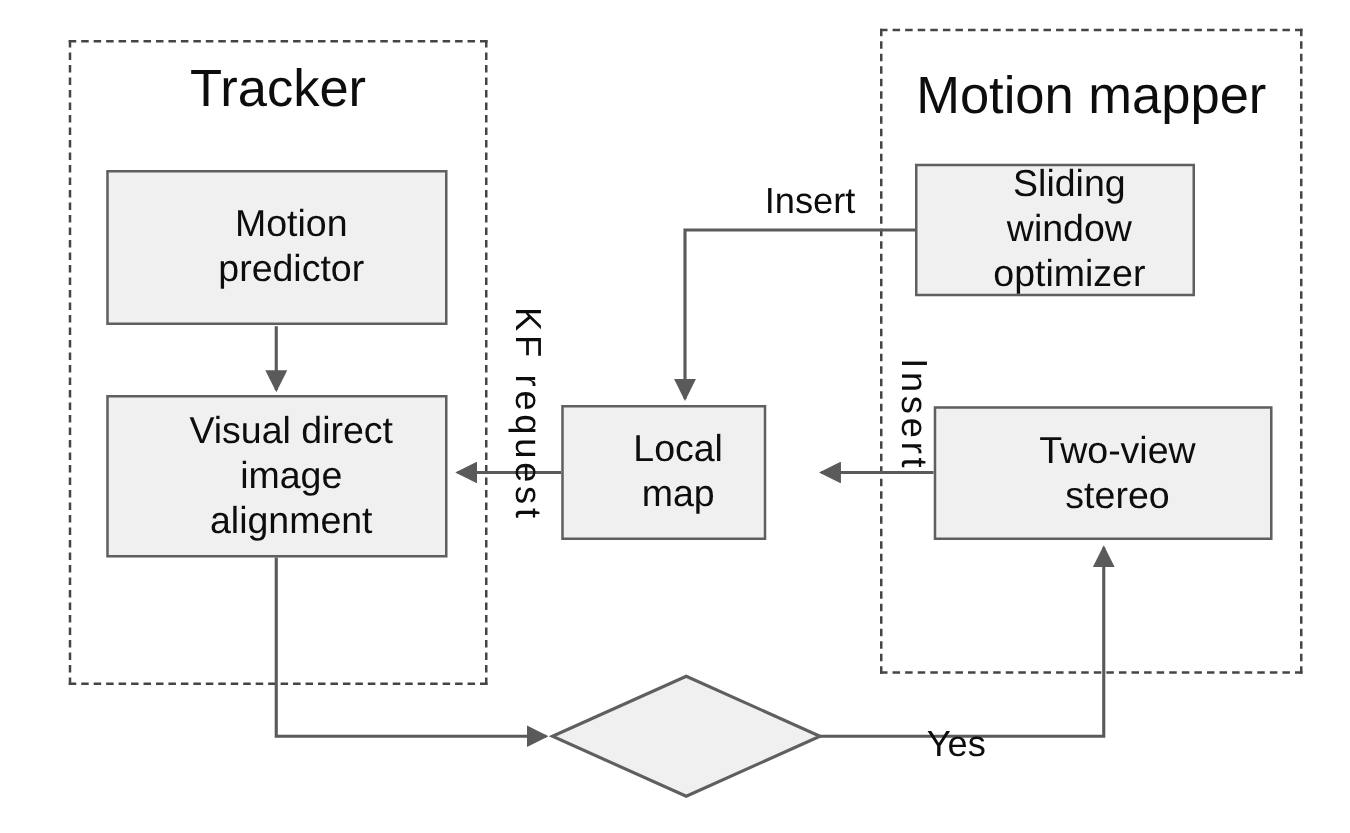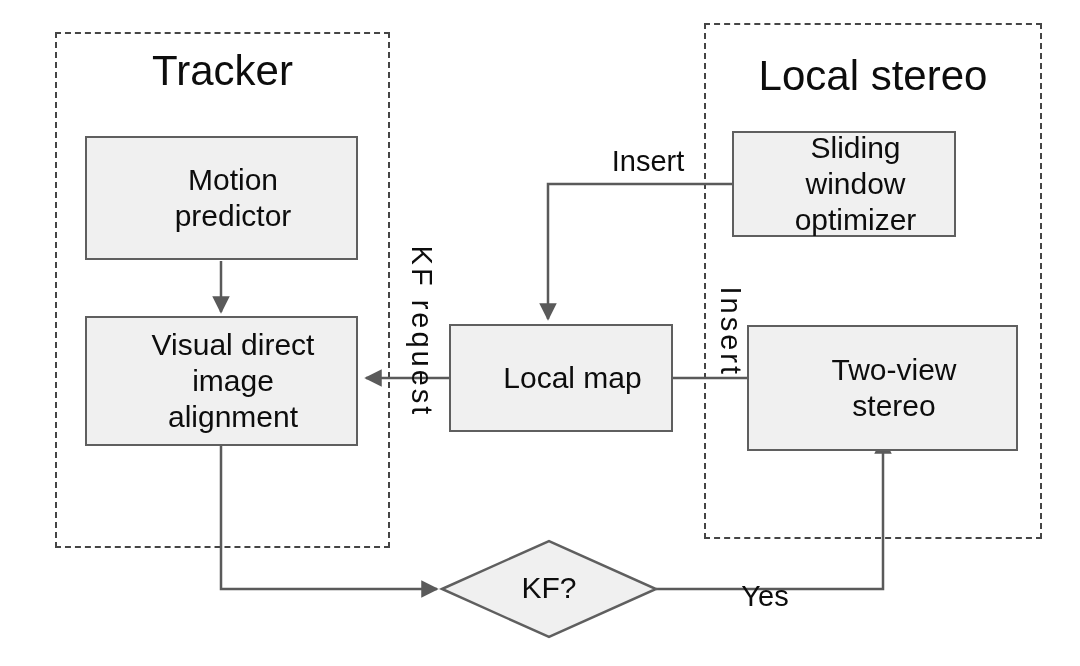--- a/index.html
+++ b/index.html
@@ -34,21 +34,21 @@
 </style>
 </head>
 <body>
 
 <div class="stage">
 
   <div class="group-box" style="left:27px;top:32px;width:335px;height:516px"></div>
   <div class="group-title" style="left:27px;top:48px;width:335px">Tracker</div>
 
   <div class="group-box" style="left:676px;top:23px;width:338px;height:516px"></div>
-  <div class="group-title" style="left:676px;top:53px;width:338px">Local stereo</div>
+  <div class="group-title" style="left:676px;top:53px;width:338px">Motion mapper</div>
 
   <svg class="overlay" width="1080" height="666" viewBox="0 0 1080 666">
     <defs>
       <marker id="arw" viewBox="0 0 10 10" refX="9" refY="5" markerWidth="7" markerHeight="7" orient="auto-start-reverse">
         <path d="M0,0 L10,5 L0,10 Z" fill="#5a5a5a"></path>
       </marker>
     </defs>
     <path class="edge" d="M193,261 L193,312" marker-end="url(#arw)"></path>
     <path class="edge" d="M421,378 L338,378" marker-end="url(#arw)"></path>
     <path class="edge" d="M719,378 L629,378" marker-end="url(#arw)"></path>
@@ -58,29 +58,28 @@
     <polygon class="diamond" points="414,589 521,541 628,589 521,637"></polygon>
   </svg>
 
   <div class="node" style="left:57px;top:136px;width:273px;height:124px">Motion
 predictor</div>
 
   <div class="node" style="left:57px;top:316px;width:273px;height:130px">Visual direct
 image
 alignment</div>
 
-  <div class="node" style="left:421px;top:324px;width:224px;height:108px">Local map</div>
+  <div class="node" style="left:421px;top:324px;width:164px;height:108px">Local map</div>
 
   <div class="node" style="left:704px;top:131px;width:224px;height:106px">Sliding window
 optimizer</div>
 
-  <div class="node" style="left:719px;top:325px;width:271px;height:126px">Two-view
+  <div class="node" style="left:719px;top:325px;width:271px;height:107px">Two-view
 stereo</div>
 
-  <div class="diamond-label">KF?</div>
 
   <div class="edge-label" style="left:560px;top:145px;width:120px">Insert</div>
 
   <div class="edge-label rot90" style="left:288px;top:315px;width:210px">KF request</div>
 
   <div class="edge-label rot90" style="left:657px;top:315px;width:90px">Insert</div>
 
   <div class="edge-label" style="left:707px;top:580px;width:60px">Yes</div>
 
 </div>

